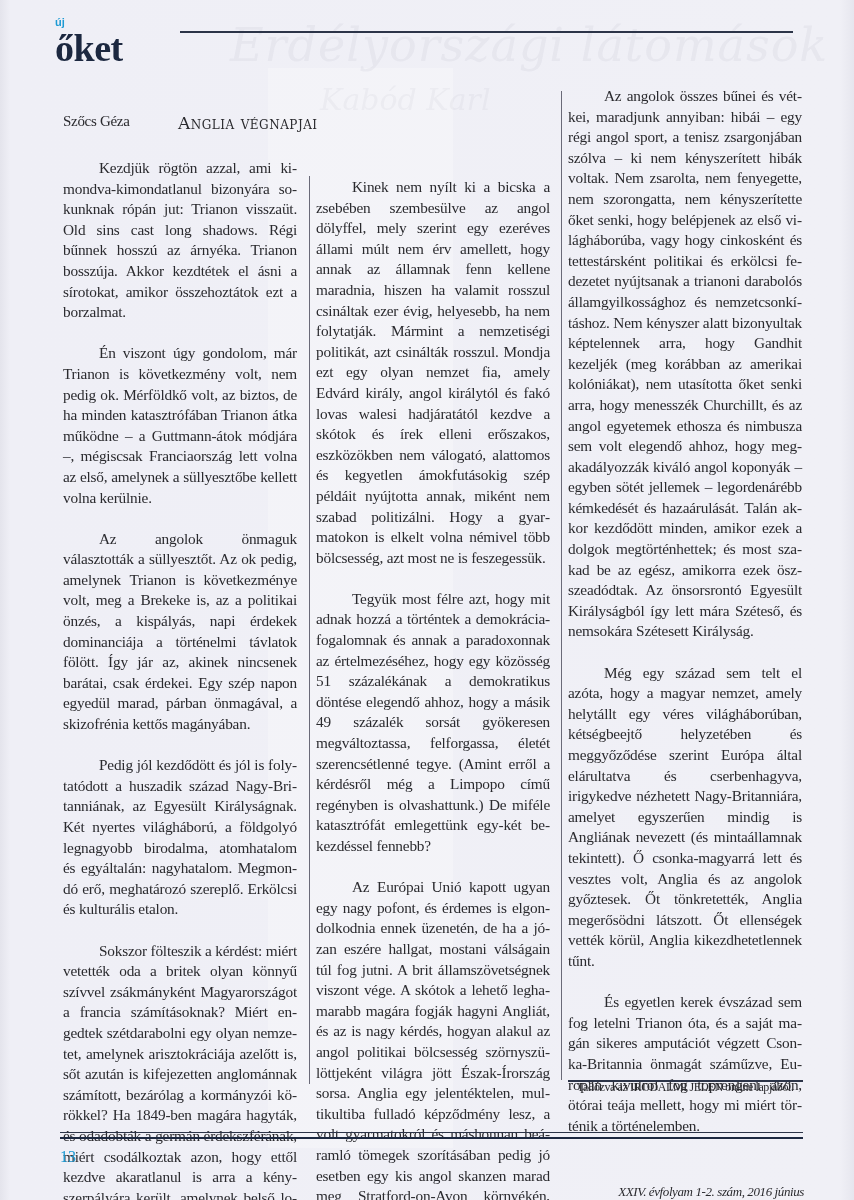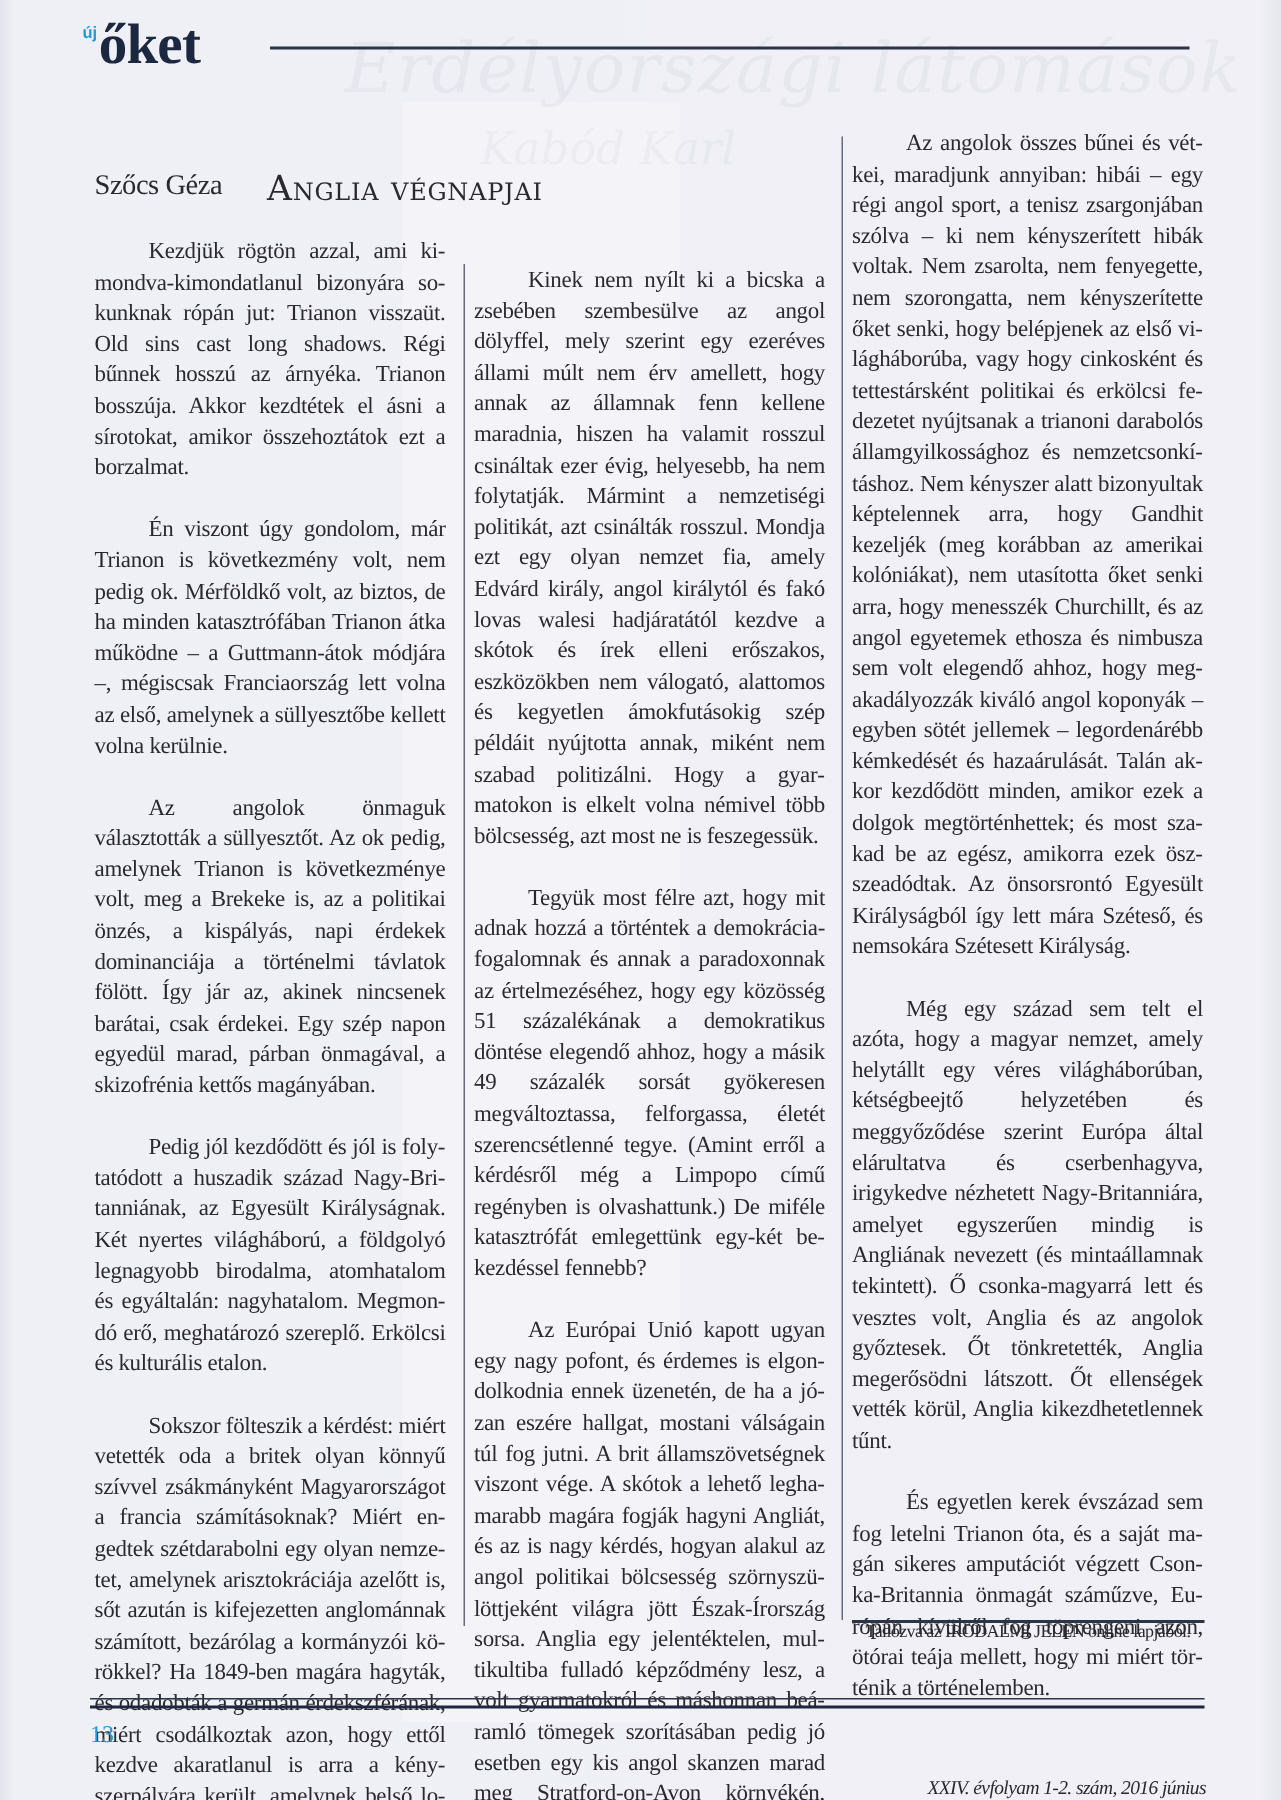--- a/index.html
+++ b/index.html
@@ -24,41 +24,41 @@
     position: absolute; left: 320px; top: 82px;
     font-family: "DejaVu Serif", serif; font-style: italic;
     font-size: 30px; color: rgba(120,120,140,0.06);
   }
   .bg-block {
     position: absolute; left: 268px; top: 68px; width: 185px; height: 1080px;
     background: rgba(255,255,255,0.25);
   }
   .logo {
     position: absolute; left: 55px; top: 10px;
-    display: flex; align-items: flex-start;
+    display: flex; align-items: flex-start; flex-direction: column;
   }
   .logo-small {
     font-family: "Liberation Sans", sans-serif; font-weight: bold;
     font-size: 11px; color: #1e9bd4; margin-top: 6px; margin-right: 1px;
   }
   .logo-main {
     font-family: "Liberation Serif", serif; font-weight: bold;
     font-size: 38px; line-height: 40px; color: #1c2840; letter-spacing: -0.5px;
   }
   .top-rule {
     position: absolute; left: 180px; top: 31px; width: 613px; height: 2px;
     background: #2c3448;
   }
   .author {
     position: absolute; left: 63px; top: 113px;
-    font-size: 19px; letter-spacing: -0.3px;
+    font-size: 15px; letter-spacing: -0.3px;
   }
   .title {
     position: absolute; left: 178px; top: 113px;
-    font-family: "DejaVu Serif", serif; font-size: 23px; letter-spacing: 0.5px;
+    font-family: "DejaVu Serif", serif; font-size: 17px; letter-spacing: 0.5px;
     color: #2a2a2e; font-variant: small-caps;
   }
   .col {
     position: absolute; font-size: 15.3px; line-height: 20.6px;
     text-align: justify; hyphens: manual; letter-spacing: -0.2px;
   }
   .col p { margin: 0 0 20.6px 0; text-indent: 36px; }
   .col p.cont { text-indent: 0; }
   .col1 { left: 63px; top: 158px; width: 234px; }
   .col2 { left: 316px; top: 177px; width: 234px; }

